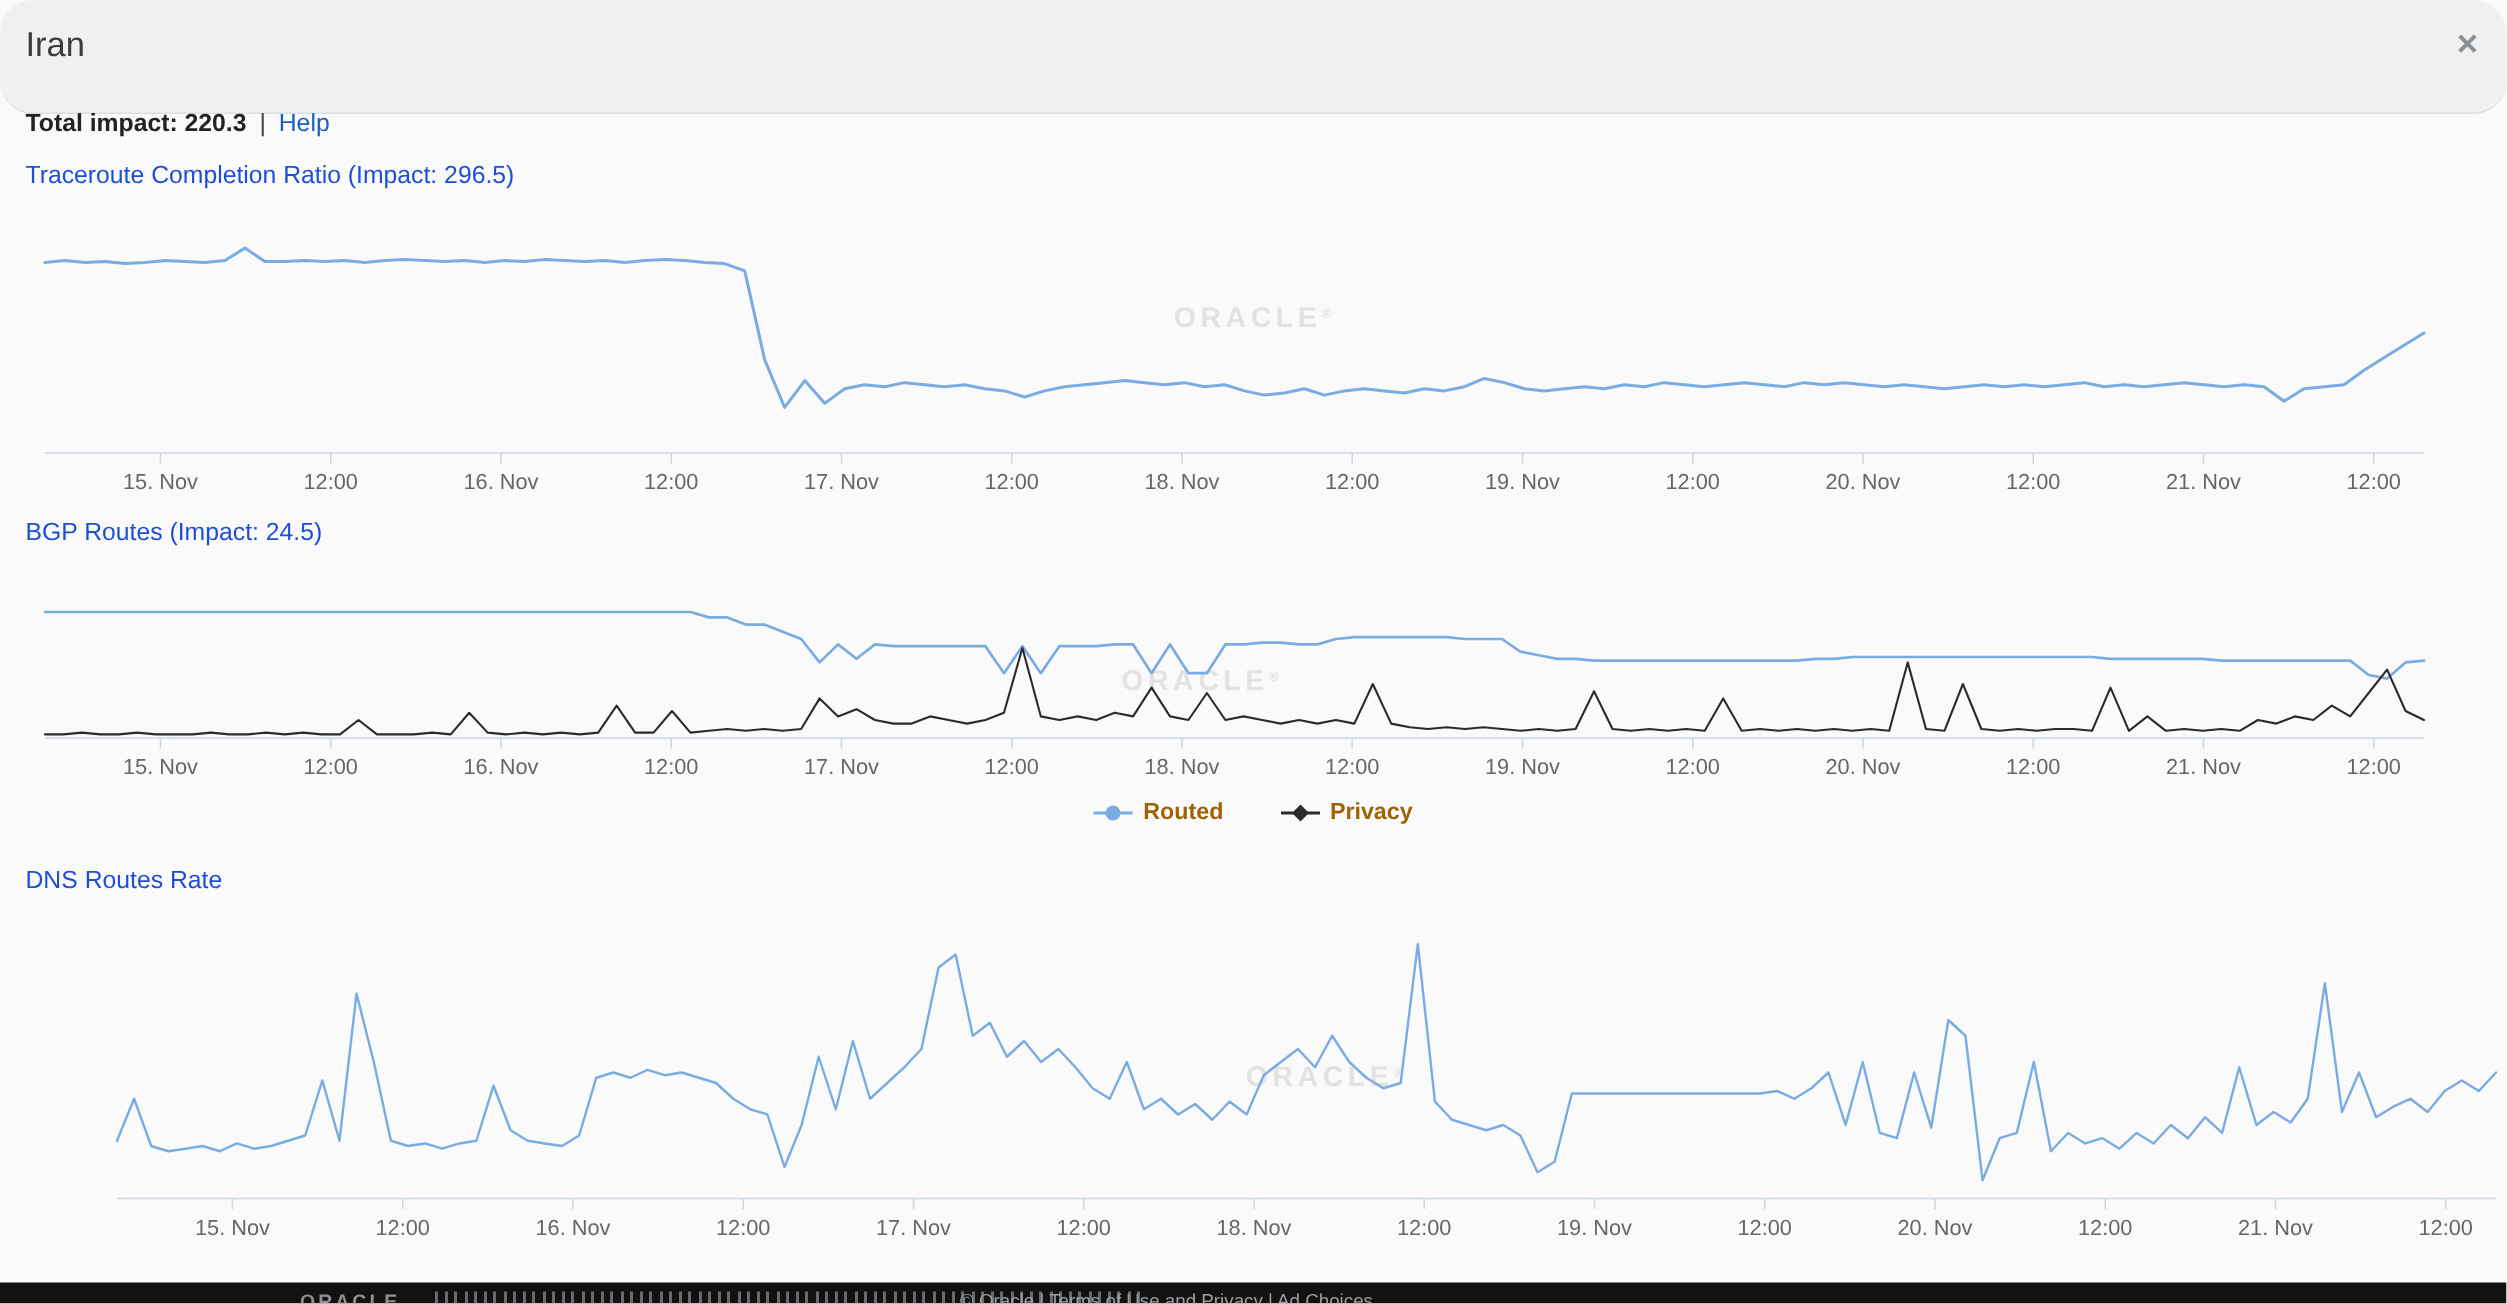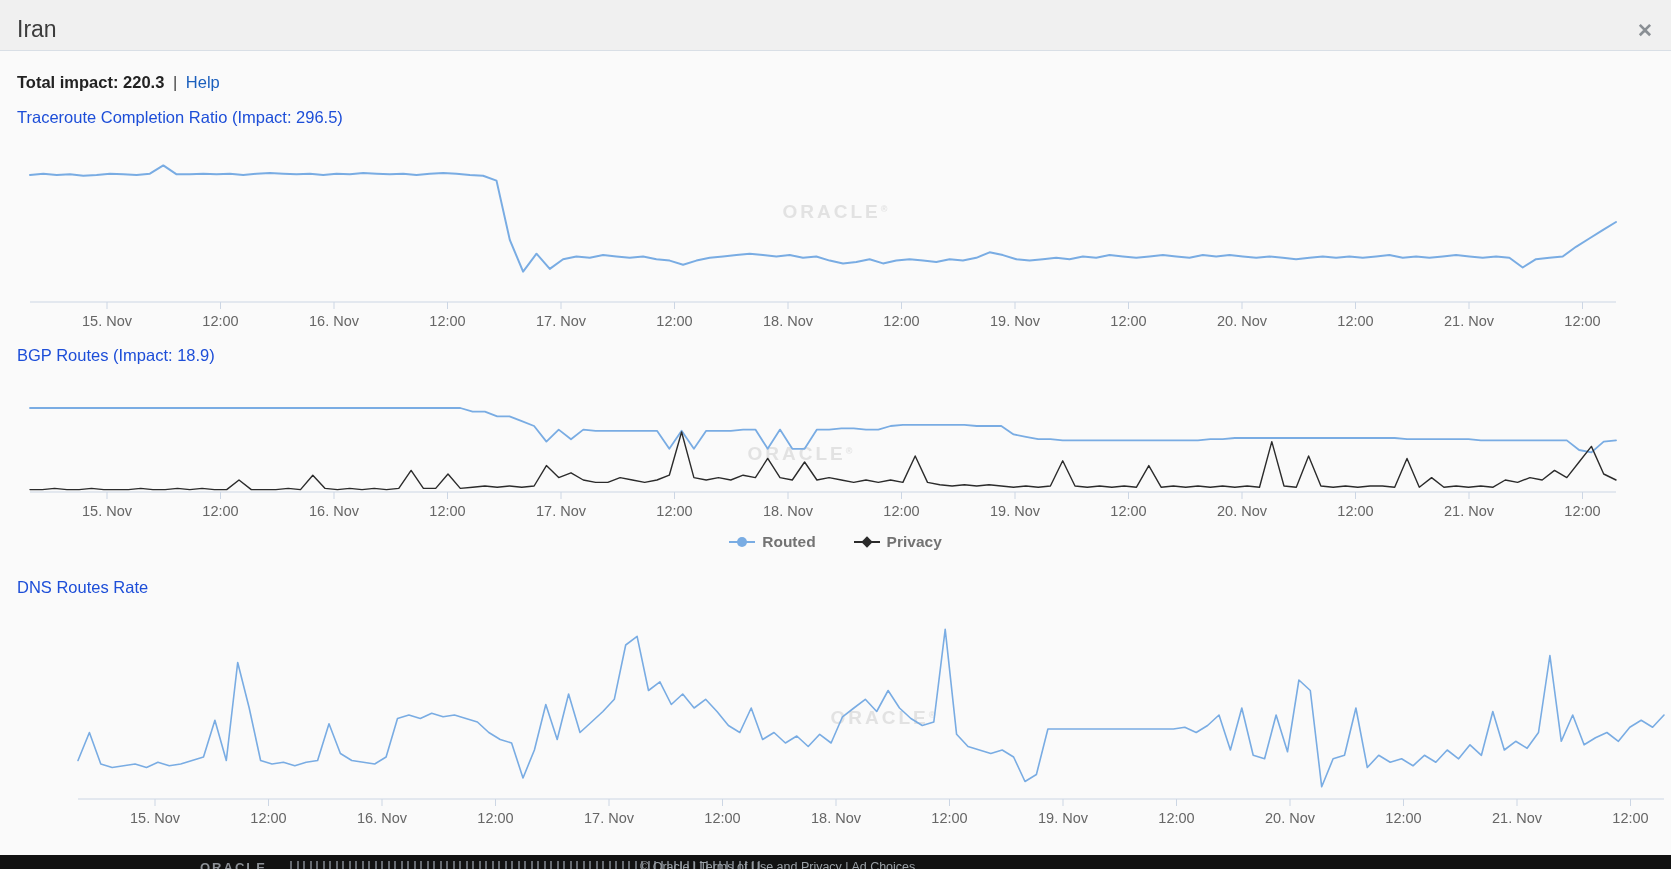--- a/index.html
+++ b/index.html
@@ -5,23 +5,24 @@
   * { box-sizing: border-box; margin: 0; padding: 0; }
   html,body { width:1671px; height:869px; }
   body {
     font-family: "Liberation Sans", sans-serif;
     background:#fafafa;
     position:relative;
     overflow:hidden;
     color:#333;
   }
   .modal-header {
-    position:absolute; top:0; left:0; width:1671px; height:51px;
+    position:absolute; top:0; left:0; width:1671px; height:76px;
     background:#f0f0f0;
     border-bottom:1px solid #d9dfe6;
+    border-radius:22px;
   }
   .modal-title {
     position:absolute; left:17px; top:16px;
     font-size:23px; font-weight:400; color:#3c3c3c;
   }
   .close-btn {
     position:absolute; right:18px; top:21px;
     font-size:19px; color:#8a8f94; cursor:pointer;
     font-weight:700; line-height:1;
   }
@@ -39,21 +40,21 @@
   #title-0 { top:108px; }
   #title-1 { top:346px; }
   #title-2 { top:578px; }
   .chart-svg { position:absolute; left:0; display:block; }
   #chart-0 { top:138px; }
   #chart-1 { top:368px; }
   #chart-2 { top:624px;padding-left:48px; }
   .legend {
     position:absolute; top:533px; left:0; width:1671px;
     display:flex; justify-content:center; gap:38px;
-    font-size:15.5px; font-weight:700; color:#737373;
+    font-size:15.5px; font-weight:700; color:#a16207;
   }
   .legend-item { display:flex; align-items:center; gap:7px; cursor:pointer; }
   .legend-marker { display:inline-block; width:26px; height:12px; position:relative; }
   .legend-marker .mline {
     position:absolute; left:0; right:0; top:5px; height:2px;
   }
   .legend-marker .dot {
     position:absolute; left:8px; top:1px; width:10px; height:10px; border-radius:50%;
   }
   .legend-marker .diamond {
@@ -87,21 +88,21 @@
 </div>
 
 <div class="impact-row">
   <b>Total impact:</b>
   <b>220.3</b>
   <span class="impact-sep">|</span>
   <a class="help-link">Help</a>
 </div>
 
 <div class="chart-title" id="title-0">Traceroute Completion Ratio (Impact: 296.5)</div>
-<div class="chart-title" id="title-1">BGP Routes (Impact: 18.9)</div>
+<div class="chart-title" id="title-1">BGP Routes (Impact: 24.5)</div>
 <div class="chart-title" id="title-2">DNS Routes Rate</div>
 
 <div class="chart-svg" id="chart-0"><svg width="1671" height="200" viewBox="0 0 1671 200">
       <text x="835" y="80" text-anchor="middle" font-size="19" font-weight="bold" fill="#e2e2e2" letter-spacing="3"><tspan>ORACLE</tspan><tspan dy="-6" font-size="9" letter-spacing="0">®</tspan></text>
       <line x1="30" y1="164" x2="1616" y2="164" stroke="#ccd6e4" stroke-width="1"></line>
       <line x1="107" y1="164" x2="107" y2="171" stroke="#ccd6e4" stroke-width="1"></line>
       <text x="107" y="188" text-anchor="middle" font-size="14.5" fill="#666666">15. Nov</text>
       <line x1="220.5" y1="164" x2="220.5" y2="171" stroke="#ccd6e4" stroke-width="1"></line>
       <text x="220.5" y="188" text-anchor="middle" font-size="14.5" fill="#666666">12:00</text>
       <line x1="334" y1="164" x2="334" y2="171" stroke="#ccd6e4" stroke-width="1"></line>

